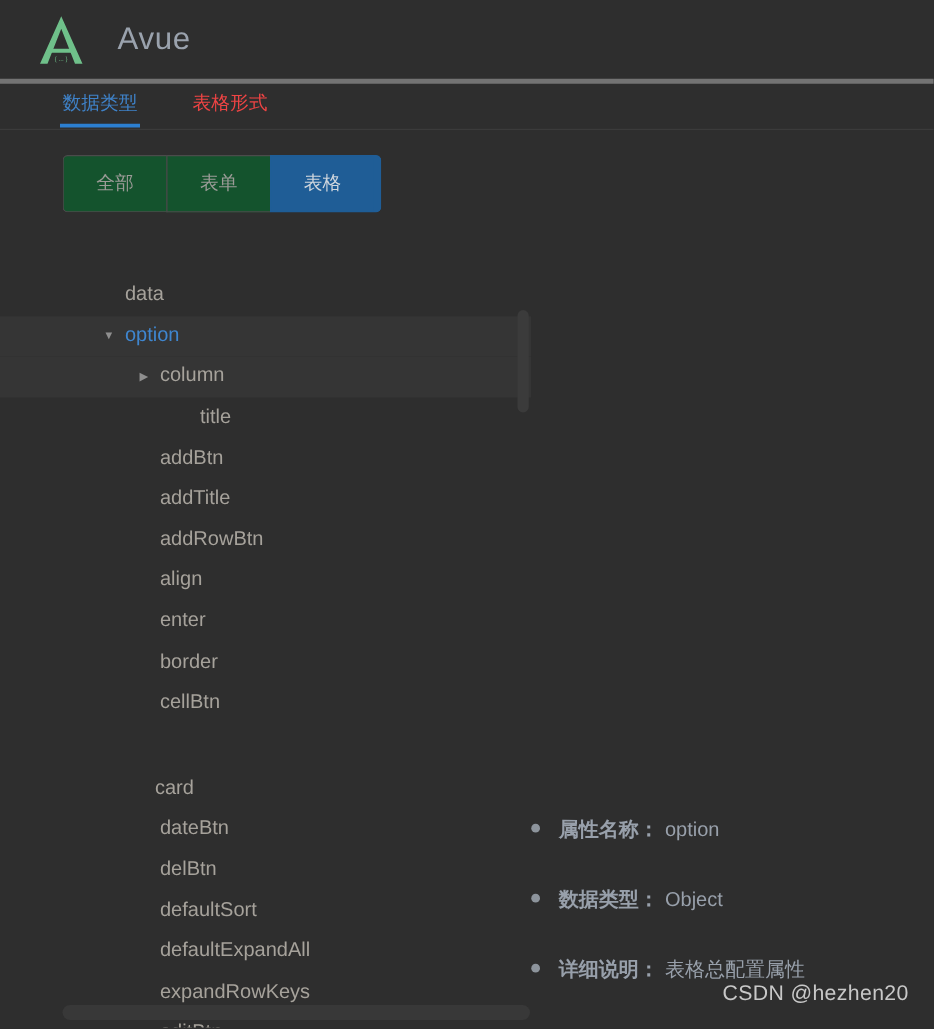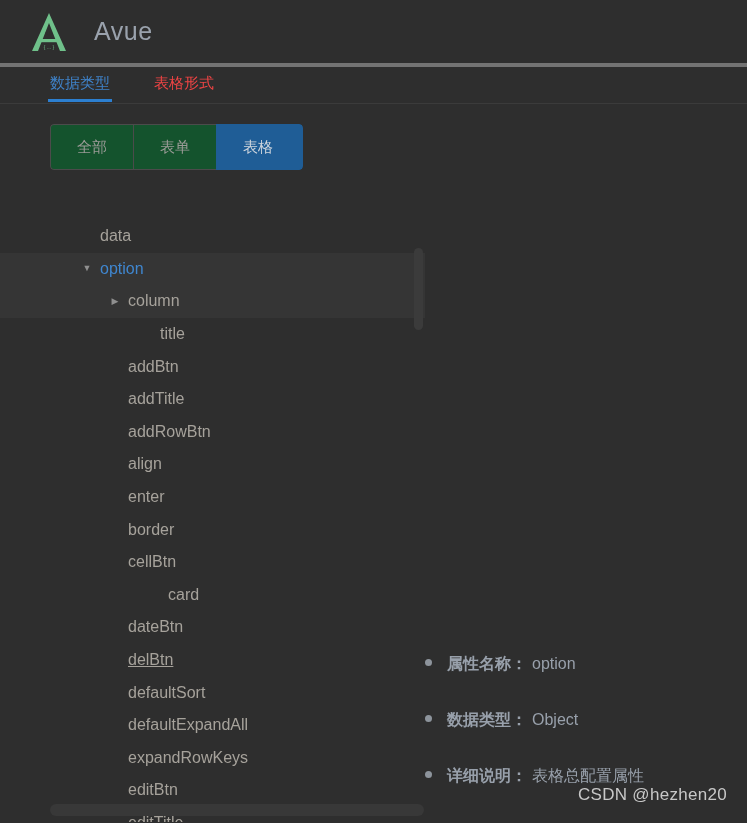--- a/index.html
+++ b/index.html
@@ -86,21 +86,21 @@
     padding: 0 26px;
     height: 46px;
     line-height: 44px;
     cursor: pointer;
     box-sizing: border-box;
     font-family: inherit;
     outline: none;
   }
   .btn:first-child { border-radius: 4px 0 0 4px; }
   .btn:last-child {
-    border-right: 4px solid #5eead4;
+    border-right: 6px solid #5eead4;
     border-radius: 0 4px 4px 0;
   }
   .btn.active {
     background: #1f5d96;
     border-color: #1f5d96;
     color: #cfd6dd;
   }
 
   
   .content {
@@ -304,31 +304,31 @@
           <li class="tree-node" style="padding-left: 72px;">
             <span class="node-indent" style="width: 34px;"></span>
             <span class="caret blank"></span>
             <span class="node-label">border</span>
           </li>
           <li class="tree-node" style="padding-left: 72px;">
             <span class="node-indent" style="width: 34px;"></span>
             <span class="caret blank"></span>
             <span class="node-label">cellBtn</span>
           </li>
-          <li class="tree-node" style="padding-left: 112px;">
+          <li class="tree-node" style="padding-left: 68px; margin-top: 36px;">
             <span class="node-indent" style="width: 34px;"></span>
             <span class="caret blank"></span>
             <span class="node-label">card</span>
           </li>
           <li class="tree-node" style="padding-left: 72px;">
             <span class="node-indent" style="width: 34px;"></span>
             <span class="caret blank"></span>
             <span class="node-label">dateBtn</span>
           </li>
-          <li class="tree-node" style="padding-left: 72px; text-decoration: underline;">
+          <li class="tree-node" style="padding-left: 72px;">
             <span class="node-indent" style="width: 34px;"></span>
             <span class="caret blank"></span>
             <span class="node-label">delBtn</span>
           </li>
           <li class="tree-node" style="padding-left: 72px;">
             <span class="node-indent" style="width: 34px;"></span>
             <span class="caret blank"></span>
             <span class="node-label">defaultSort</span>
           </li>
           <li class="tree-node" style="padding-left: 72px;">

